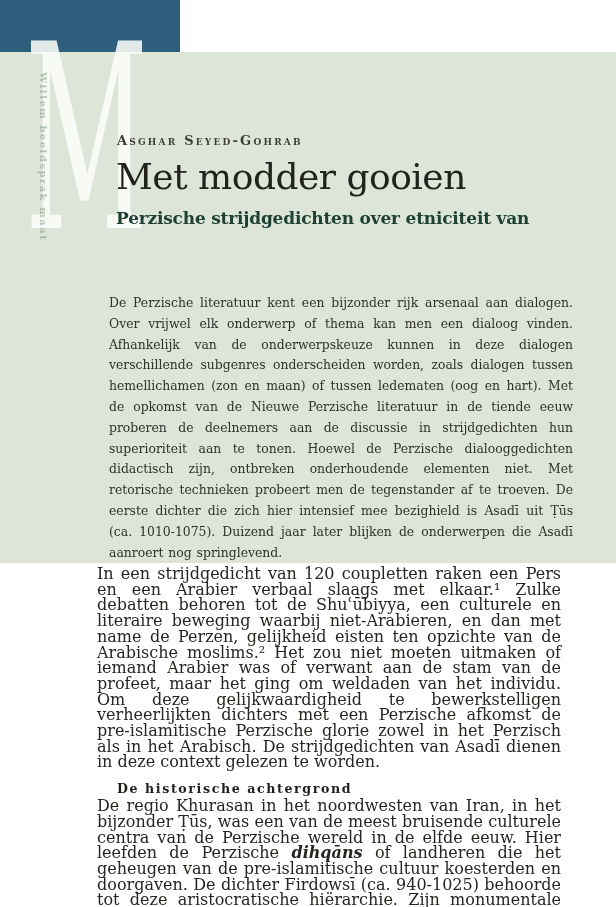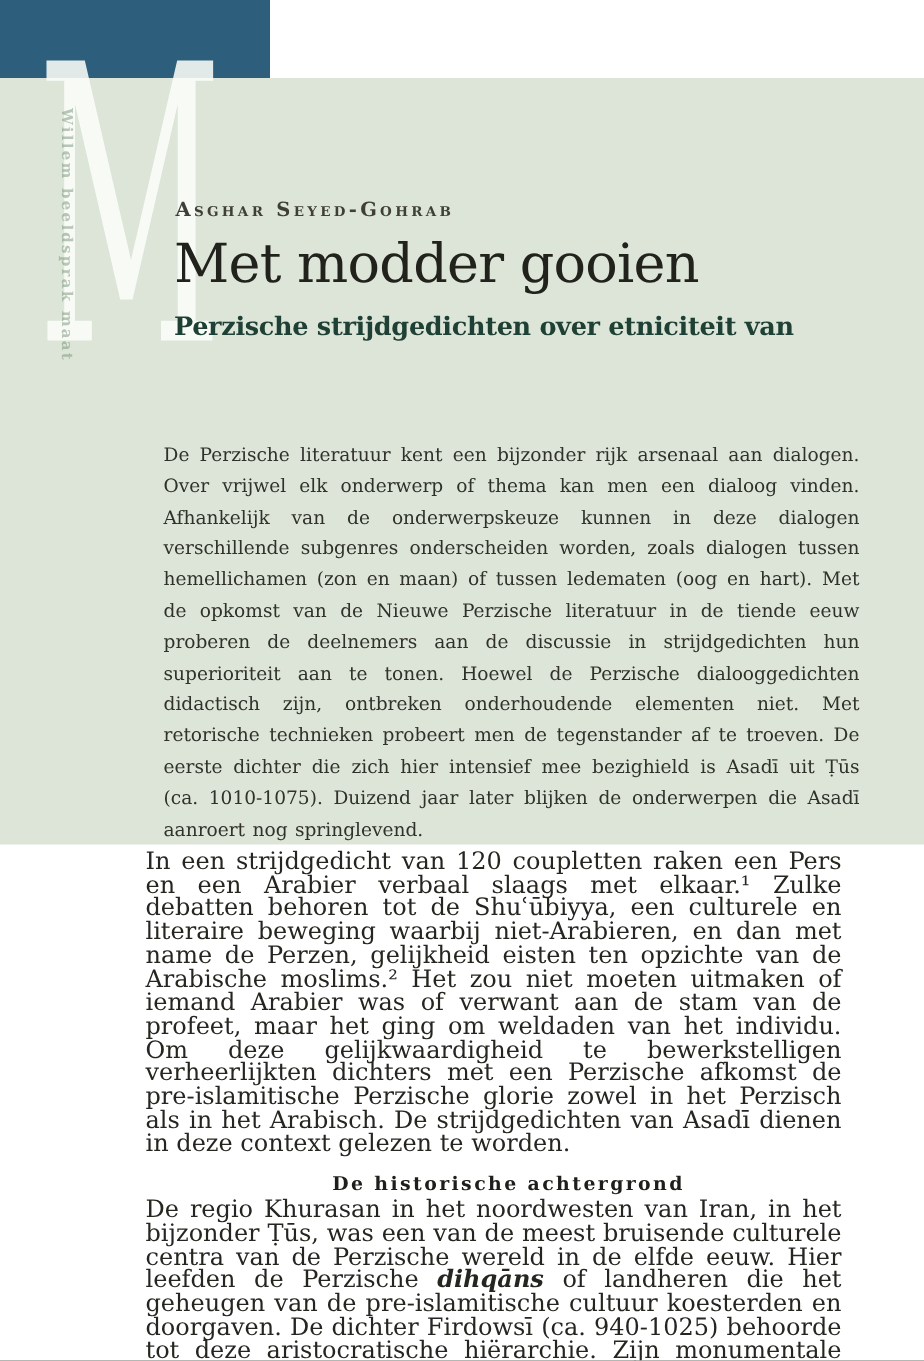--- a/index.html
+++ b/index.html
@@ -79,21 +79,20 @@
   .body-p {
     margin: 0;
     font-size: 16px; line-height: 15.7px;
     text-align: justify;
   }
   .section-heading {
     margin: 11px 0 2px 20px;
     font-size: 12.6px; font-weight: bold;
     letter-spacing: 1.6px;
     color: #1e1e1a;
-    text-align: center;
   }
   .ital { font-style: italic; font-weight: bold; }
 </style>
 </head>
 <body>
 
 <div class="page">
 
   <div class="corner-block"></div>
 

